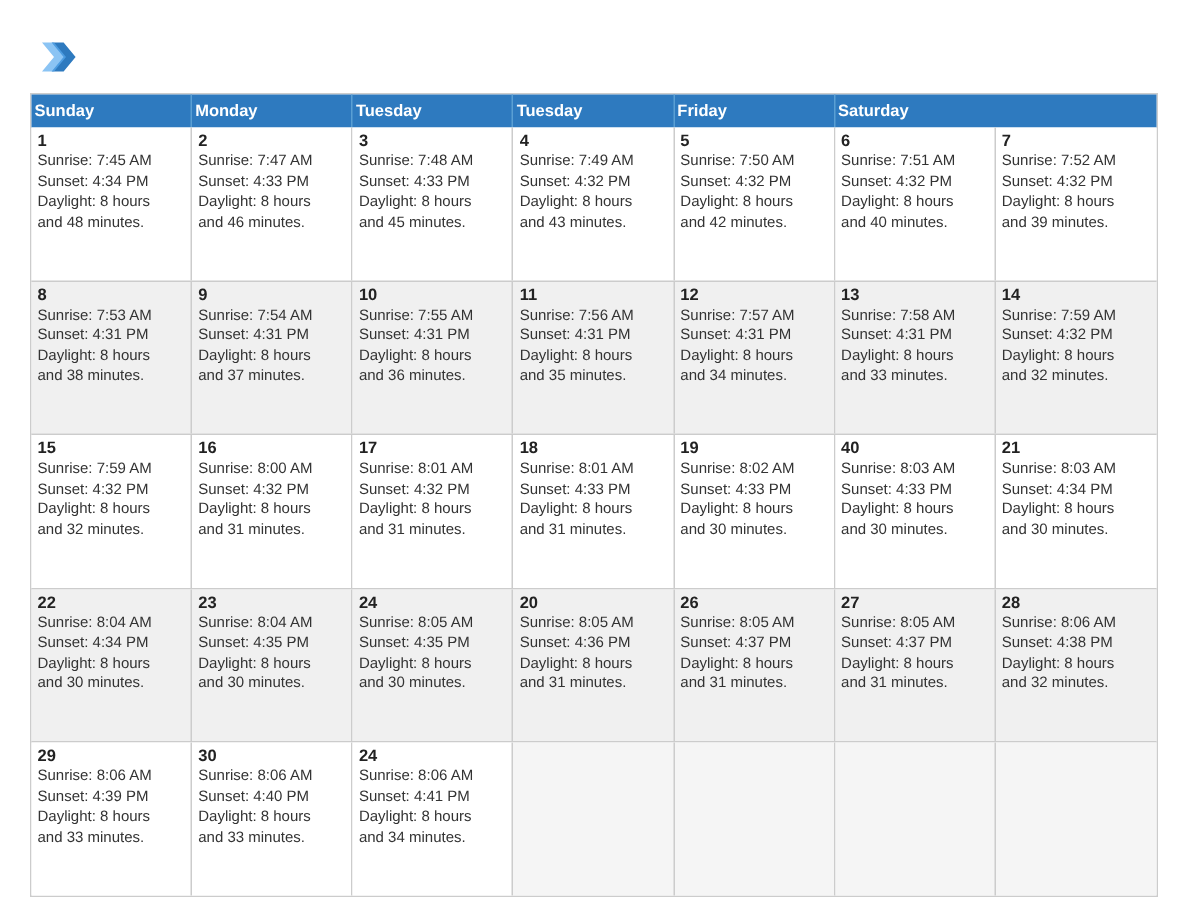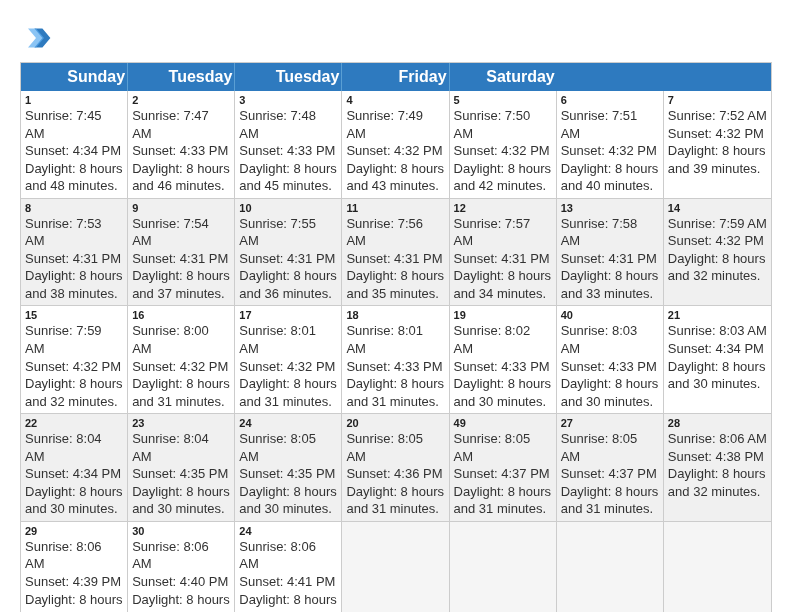--- a/index.html
+++ b/index.html
@@ -67,23 +67,23 @@
       flex-direction: column;
       border: 1px solid #ccc;
     }
     .cal-header {
       display: grid;
       grid-template-columns: repeat(7, 1fr);
       background: #2e7abf;
     }
     .cal-header-cell {
       color: #fff;
-      font-size: 16px;
-      font-weight: bold;
-      text-align: right;
+      font-size: 11px;
+      font-weight: bold;
+      text-align: left;
       padding: 5px 2px;
       border-right: 1px solid #5a9fd4;
     }
     .cal-header-cell:last-child { border-right: none; }
     .cal-body {
       flex: 1;
       display: flex;
       flex-direction: column;
     }
     .cal-row {
@@ -106,21 +106,21 @@
     .cal-cell.empty { background: #f5f5f5; }
     .cal-cell.shaded { background: #f0f0f0; }
     .day-num {
       font-size: 11px;
       font-weight: bold;
       color: #222;
       display: block;
       margin-bottom: 1px;
     }
     .cell-text {
-      font-size: 13px;
+      font-size: 10px;
       line-height: 1.35;
       color: #333;
     }
   </style>
 </head>
 <body>
 
 <div class="page">
   <div class="header">
     <div class="logo">
@@ -135,20 +135,21 @@
     </div>
     <div class="title-block">
       <div class="month-title"></div>
       <div class="subtitle"></div>
     </div>
   </div>
 
   <div class="calendar">
     <div class="cal-header" id="cal-header">
         <div class="cal-header-cell">Sunday</div>
+        <div class="cal-header-cell">Monday</div>
         <div class="cal-header-cell">Tuesday</div>
         <div class="cal-header-cell">Tuesday</div>
         <div class="cal-header-cell">Friday</div>
         <div class="cal-header-cell">Saturday</div>
       </div>
     <div class="cal-body" id="cal-body">
         <div class="cal-row">
           <div class="cal-cell">
             <span class="day-num">1</span>
             <div class="cell-text">Sunrise: 7:45 AM<br>Sunset: 4:34 PM<br>Daylight: 8 hours<br>and 48 minutes.</div>
@@ -249,21 +250,21 @@
           </div>
           <div class="cal-cell shaded">
             <span class="day-num">24</span>
             <div class="cell-text">Sunrise: 8:05 AM<br>Sunset: 4:35 PM<br>Daylight: 8 hours<br>and 30 minutes.</div>
           </div>
           <div class="cal-cell shaded">
             <span class="day-num">20</span>
             <div class="cell-text">Sunrise: 8:05 AM<br>Sunset: 4:36 PM<br>Daylight: 8 hours<br>and 31 minutes.</div>
           </div>
           <div class="cal-cell shaded">
-            <span class="day-num">49</span>
+            <span class="day-num">26</span>
             <div class="cell-text">Sunrise: 8:05 AM<br>Sunset: 4:37 PM<br>Daylight: 8 hours<br>and 31 minutes.</div>
           </div>
           <div class="cal-cell shaded">
             <span class="day-num">27</span>
             <div class="cell-text">Sunrise: 8:05 AM<br>Sunset: 4:37 PM<br>Daylight: 8 hours<br>and 31 minutes.</div>
           </div>
           <div class="cal-cell shaded">
             <span class="day-num">28</span>
             <div class="cell-text">Sunrise: 8:06 AM<br>Sunset: 4:38 PM<br>Daylight: 8 hours<br>and 32 minutes.</div>
           </div>

